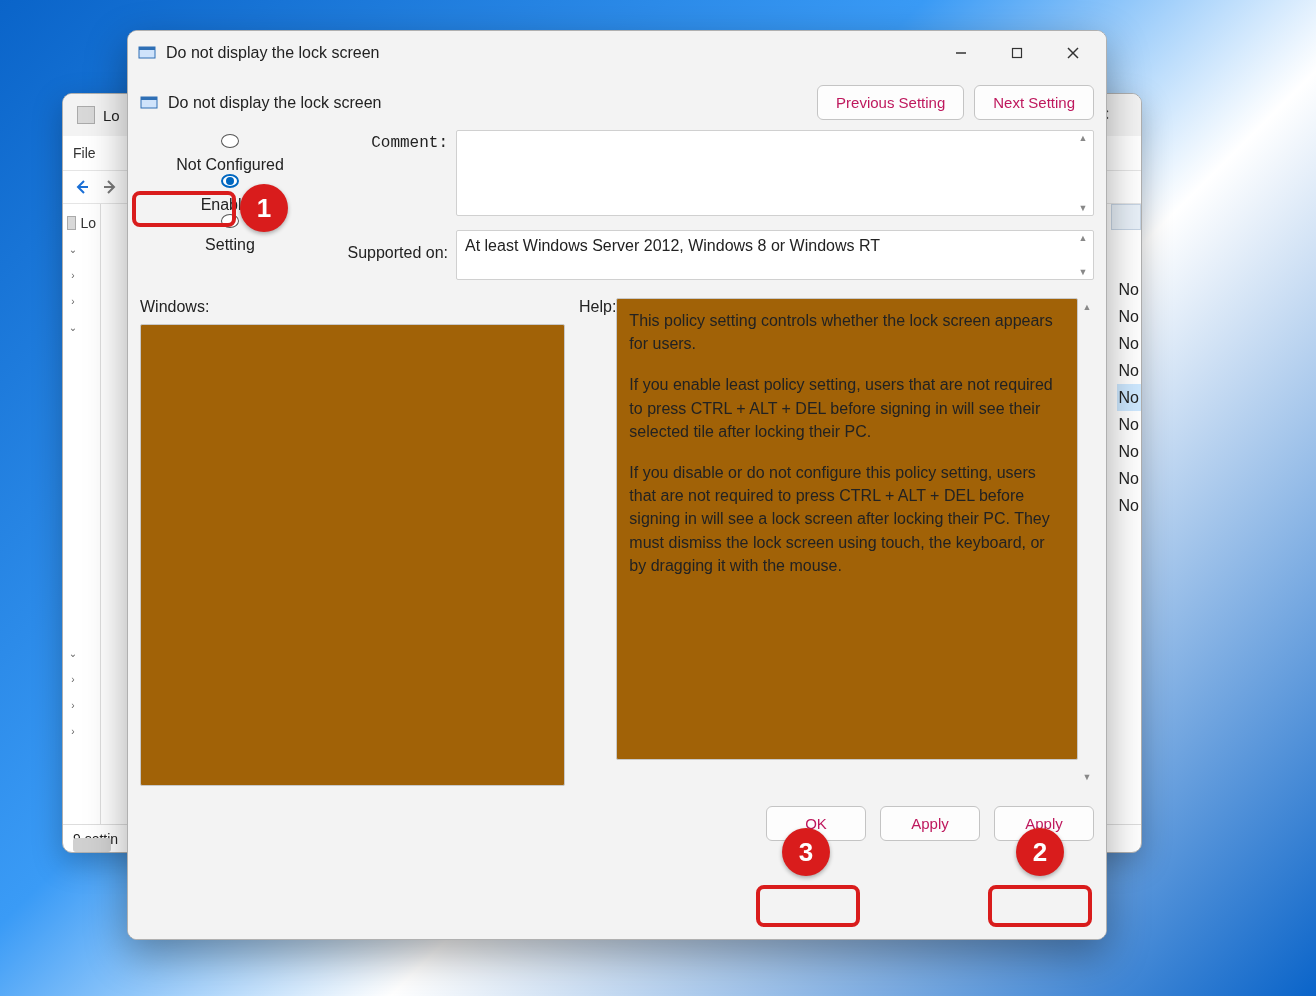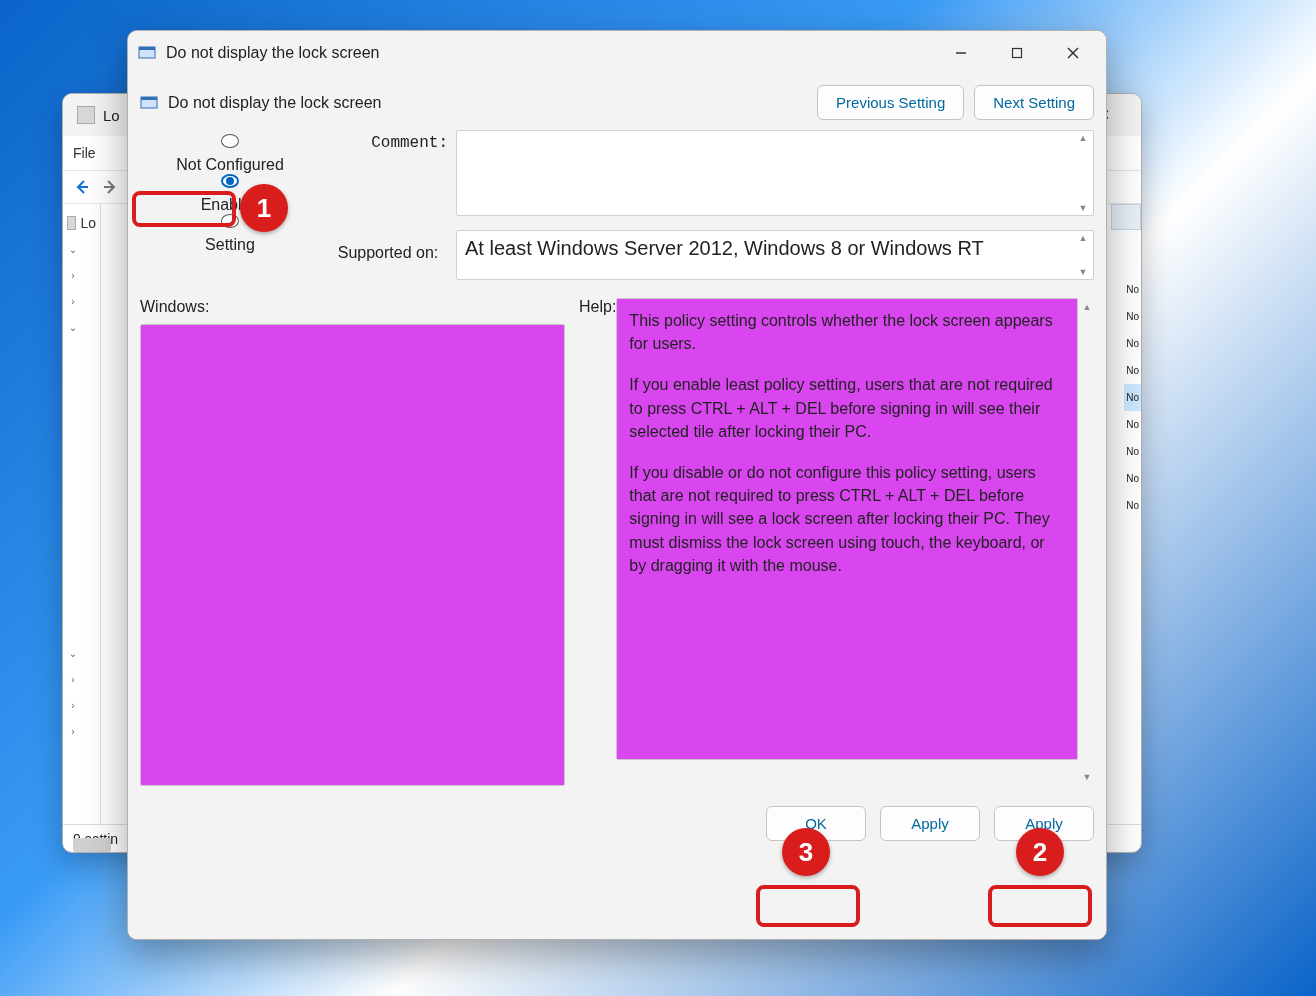--- a/index.html
+++ b/index.html
@@ -26,21 +26,21 @@
   .bg-menubar { height:34px; padding:0 10px; display:flex; align-items:center; gap:18px; font-size:14px; color:#333; }
   .bg-toolbar { height:34px; padding:0 8px; display:flex; align-items:center; gap:6px; border-top:1px solid #e5e5e5; border-bottom:1px solid #e5e5e5; }
   .arrow-btn { width:22px; height:22px; display:flex; align-items:center; justify-content:center; }
   .bg-body { display:flex; height:calc(100% - 42px - 34px - 34px - 28px); }
   .bg-tree { width:38px; border-right:1px solid #ddd; padding:6px 4px; font-size:14px; color:#333; }
   .bg-tree .row { height:26px; display:flex; align-items:center; gap:4px; }
   .bg-tree .chev { font-size:10px; color:#666; width:12px; text-align:center; }
   .bg-list { flex:1; background:#fff; position:relative; }
   .bg-list-hdr { position:absolute; right:0; top:0; width:30px; height:26px; background:#e8f0f8; border:1px solid #c6d4e4; }
   .bg-list-items { position:absolute; right:0; top:72px; text-align:left; }
-  .bg-list-items div { height:27px; line-height:27px; padding:0 2px; font-size:10px; }
+  .bg-list-items div { height:27px; line-height:27px; padding:0 2px; font-size:16px; }
   .bg-list-items div.sel { background:#cde8ff; }
   .bg-status { height:28px; border-top:1px solid #ddd; padding:0 10px; font-size:14px; display:flex; align-items:center; }
   .bg-scroll { position:absolute; bottom:0; left:10px; width:38px; height:14px; background:#d0d0d0; border-radius:3px; }
 
   
   .dlg {
     position:absolute;
     left:127px; top:30px;
     width:980px; height:910px;
     background:#fff;
@@ -58,52 +58,52 @@
   .dlg-titlebar .title { flex:1; font-size:16px; color:#222; }
   .win-btn { width:46px; height:32px; display:flex; align-items:center; justify-content:center; color:#333; border-radius:4px; }
   .pol-icon { width:18px; height:18px; display:inline-flex; align-items:center; justify-content:center; }
 
   .dlg-body { flex:1; background:#f3f3f3; padding:10px 12px 12px 12px; overflow:hidden; }
 
   .header-row { display:flex; align-items:center; gap:10px; margin-bottom:10px; }
   .header-row .pol-title { flex:1; font-size:16px; color:#222; }
   .btn {
     background:#fdfdfd; border:1px solid #c4c4c4; border-radius:6px;
-    padding:8px 18px; font-size:15px; color:#0369a1;
+    padding:8px 18px; font-size:15px; color:#be185d;
   }
 
   .grid-top {
     display:grid;
     grid-template-columns: 180px 120px 1fr;
     column-gap:8px;
     align-items:start;
   }
   .radio-col { padding-top:4px; }
   .radio-opt { display:flex; align-items:center; gap:8px; height:40px; font-size:16px;flex-direction:column; }
   .radio { width:18px; height:18px; border:1px solid #555; border-radius:50%; display:flex; align-items:center; justify-content:center; background:#fff; }
   .radio.sel { border:2px solid #0067c0; }
   .radio.sel::after { content:""; width:8px; height:8px; background:#0067c0; border-radius:50%; }
   .label-col { text-align:right; font-size:16px; color:#222; }
   .label-col .lbl1 { height:54px; padding-top:4px;font-family:Liberation Mono, monospace; }
-  .label-col .lbl2 { padding-top:60px;text-align:center; }
+  .label-col .lbl2 { padding-top:60px; }
 
   .fields-col { display:flex; flex-direction:column; gap:14px; }
   .textbox {
     background:#fff; border:1px solid #d0d0d0; border-radius:2px;
     position:relative; width:100%;
   }
-  .textbox .inner { padding:6px 22px 6px 8px; min-height:84px; font-size:20px; color:#222; }
+  .textbox .inner { padding:6px 22px 6px 8px; min-height:84px; font-size:16px; color:#222; }
   .textbox.supp .inner { min-height:48px; }
   .spin { position:absolute; right:2px; width:16px; display:flex; flex-direction:column; justify-content:space-between; top:2px; bottom:2px; }
   .spin .up, .spin .dn { font-size:9px; color:#888; text-align:center; line-height:10px; }
 
   .oh-row { display:flex; gap:14px; margin-top:18px; }
   .col-title { font-size:16px; margin-bottom:8px; }
   .panel {
-    background:#d946ef; border:1px solid #c8c8c8; border-radius:2px;
+    background:#a16207; border:1px solid #c8c8c8; border-radius:2px;
   }
   .options-panel { width:425px; height:462px; }
   .help-wrap { flex:1; display:flex; flex-direction:row; }
   .help-inner { display:flex; }
   .help-panel { flex:1; height:462px; padding:10px 12px; font-size:16px; line-height:1.45; overflow:hidden; }
   .help-scroll { width:16px; display:flex; flex-direction:column; justify-content:space-between; padding:4px 0 4px 2px; }
   .help-scroll span { font-size:9px; color:#888; text-align:center; }
 
   .btn-row { display:flex; justify-content:flex-end; gap:14px; margin-top:20px; }
   .btn-row .btn { min-width:100px; text-align:center; }

